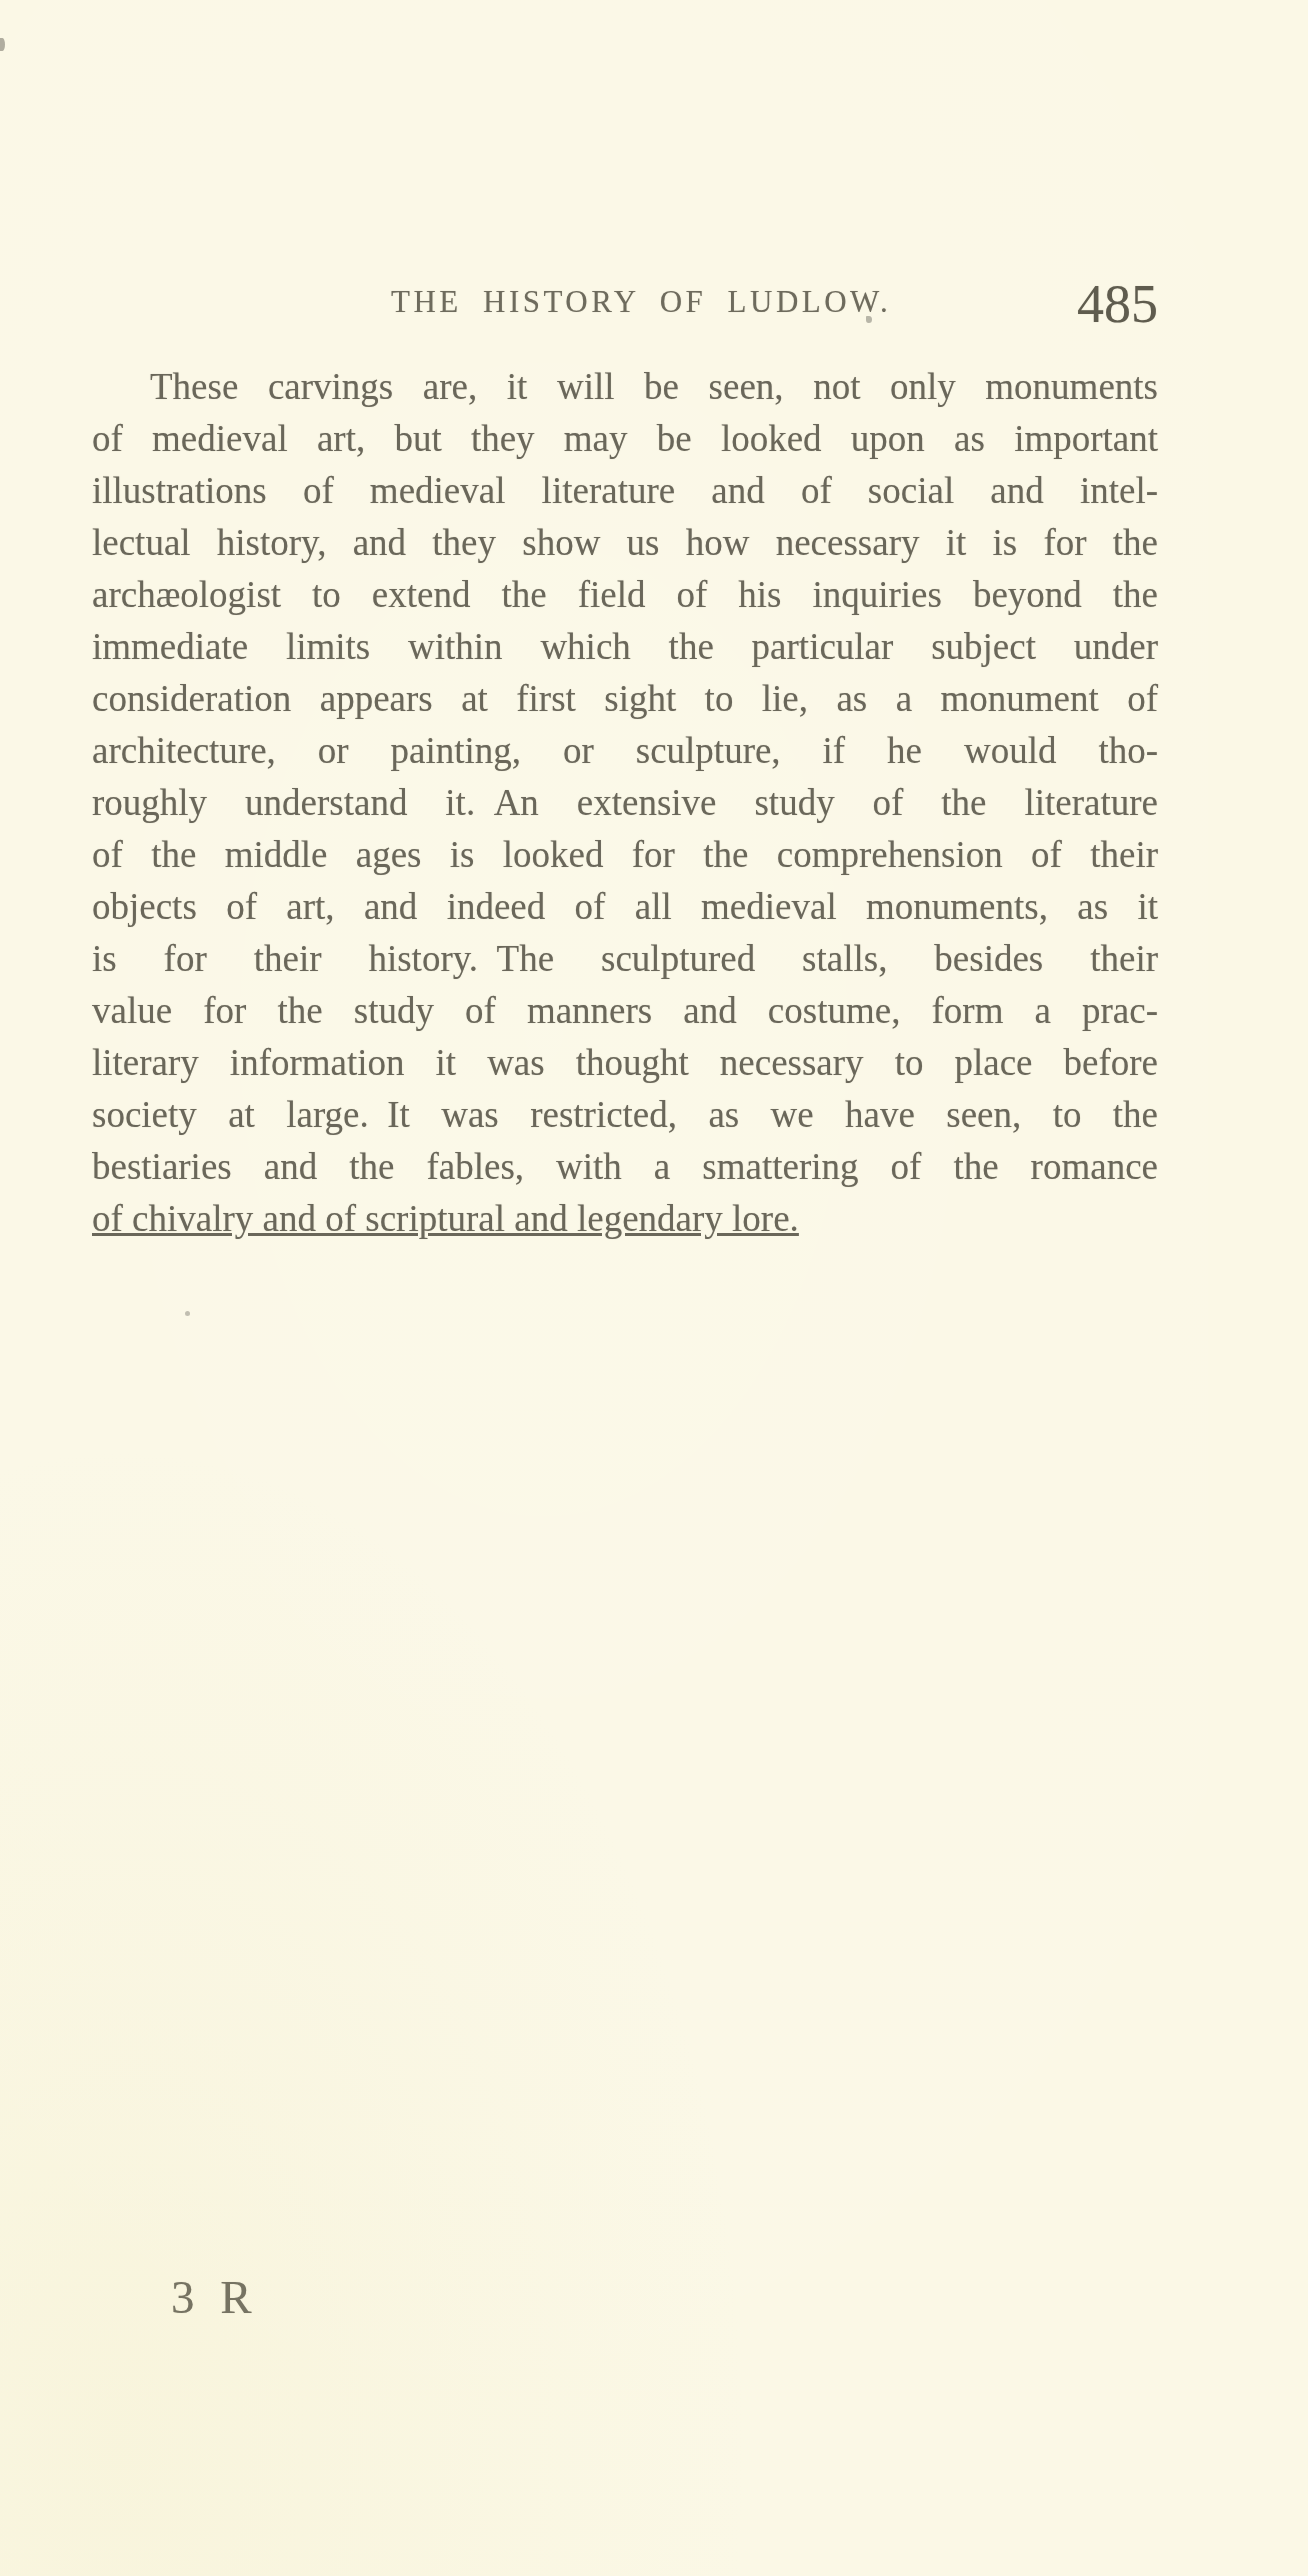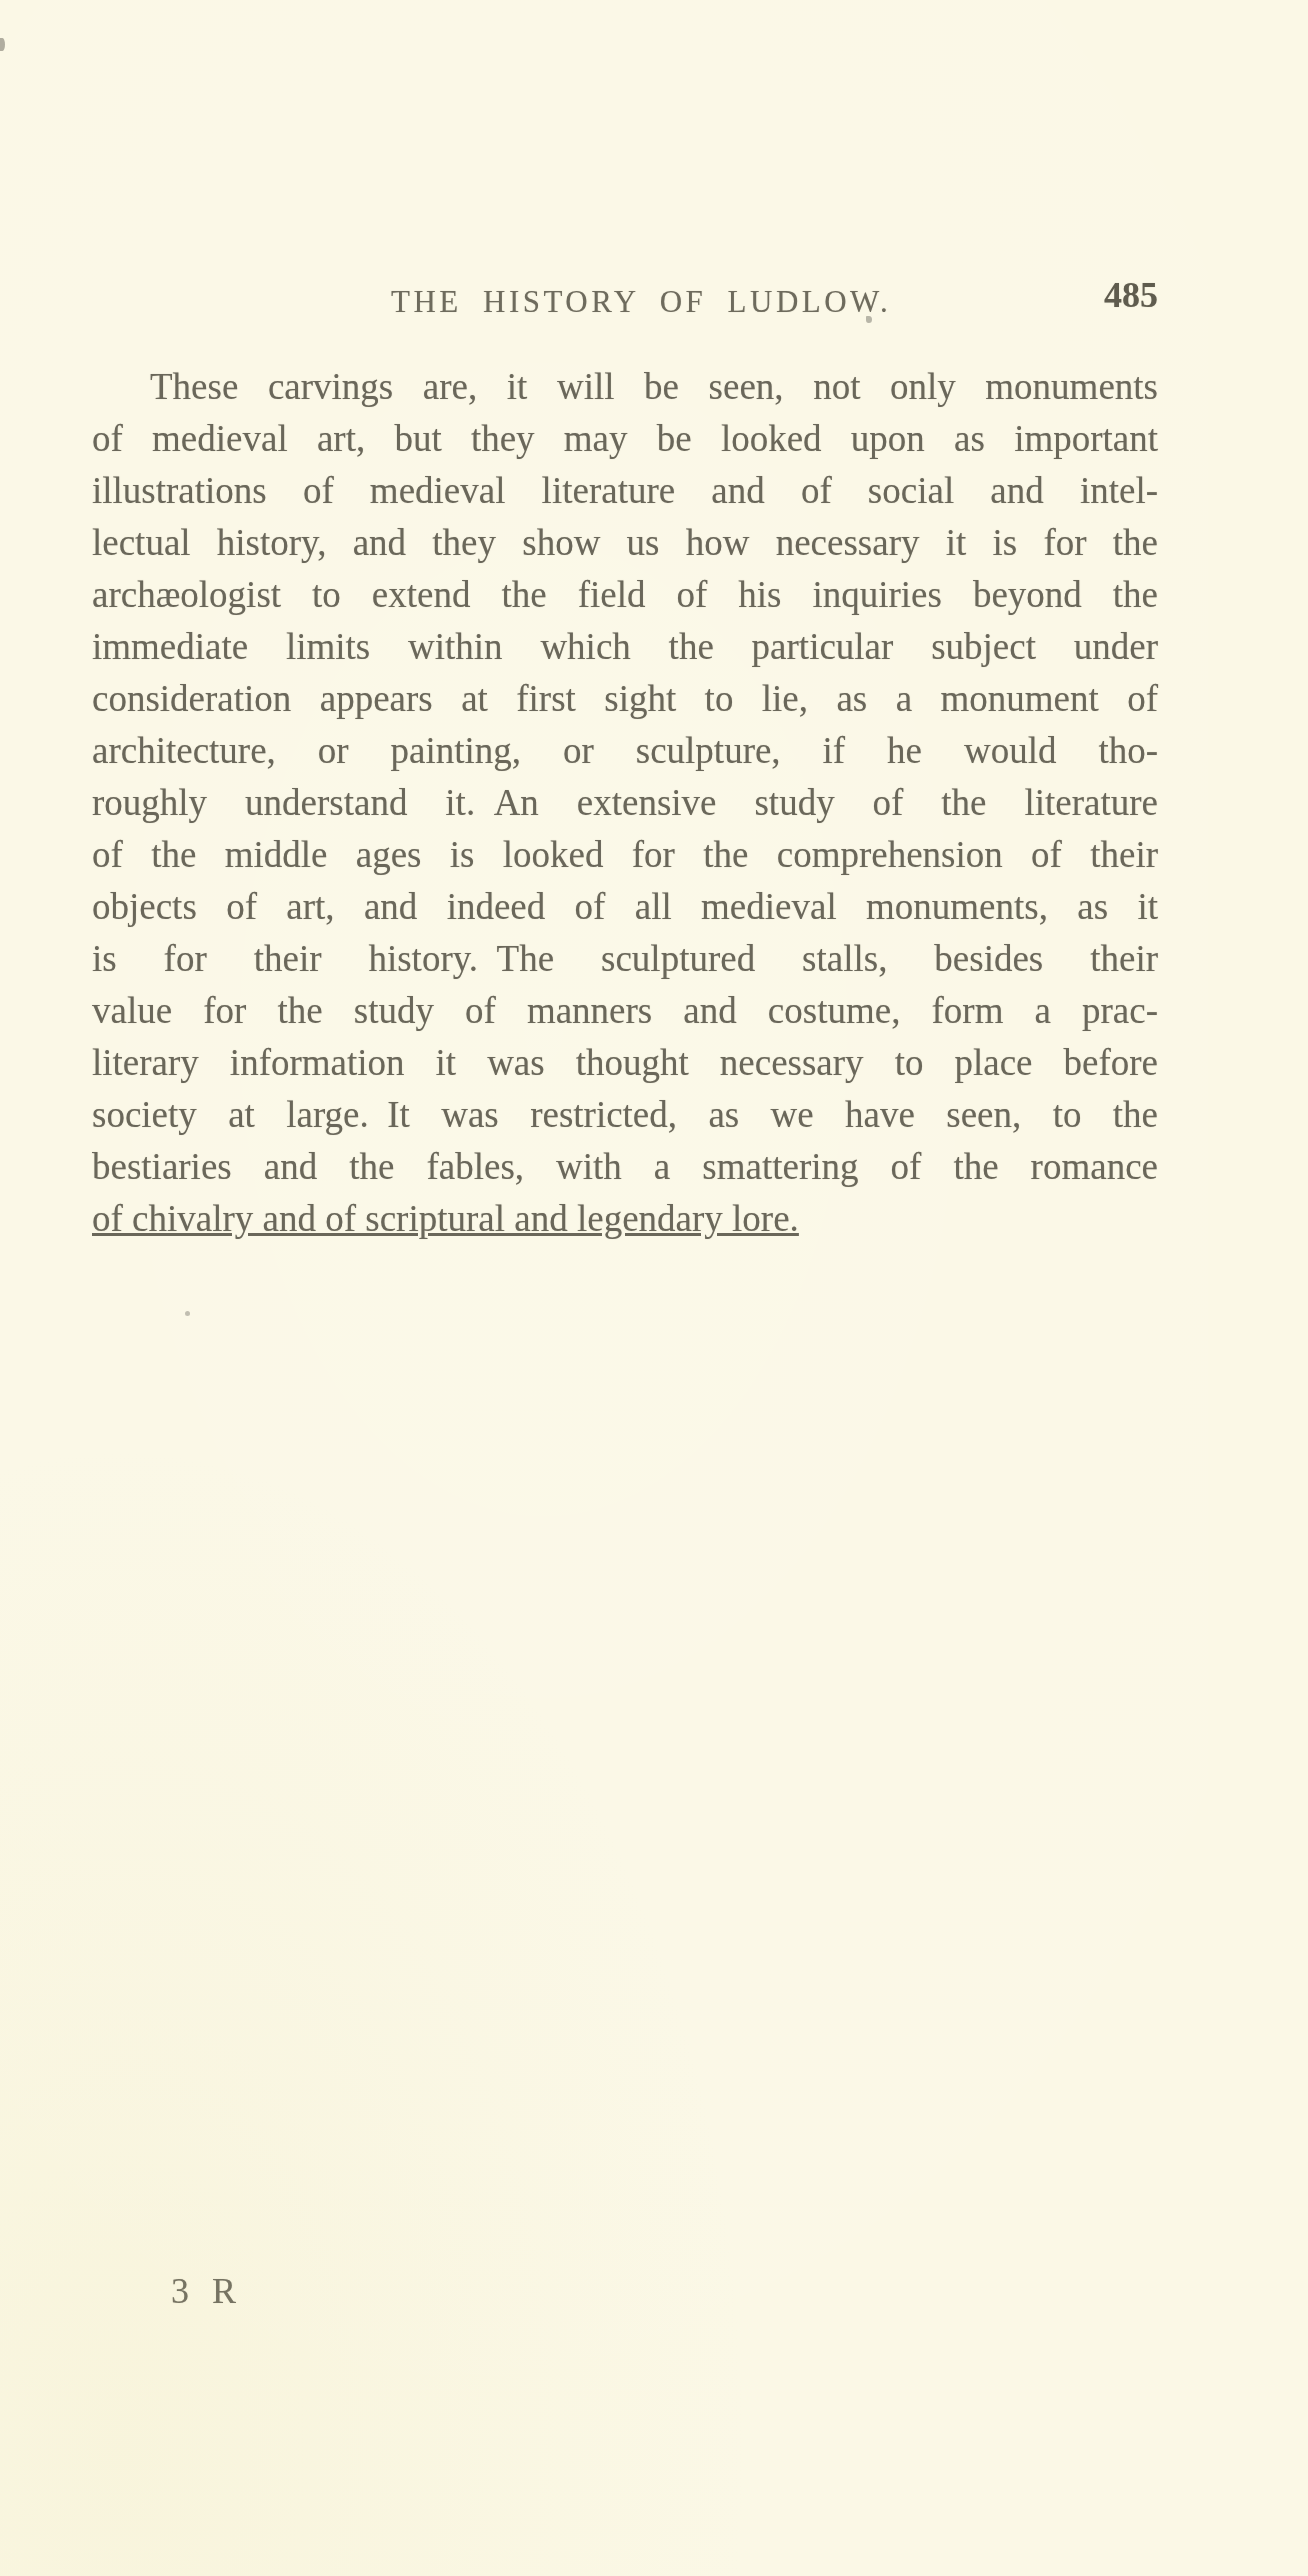--- a/index.html
+++ b/index.html
@@ -34,46 +34,45 @@
     font-size:31px;
     letter-spacing:3.5px;
     word-spacing:10px;
     color:var(--header-ink);
     text-shadow:0 0 1px rgba(110,107,93,0.35);
     white-space:nowrap;
   }
   .page-number{
     position:absolute;
     right:150px;top:0;
-    font-size:36px;
+    font-size:54px;
     line-height:1;
     color:var(--page-number-ink);
     text-shadow:0 0 1px rgba(95,92,78,0.3);
-    font-weight:bold;
   }
   .body-paragraph{
     position:absolute;
     left:92px;top:361px;
     width:1066px;
     font-size:37px;
     line-height:52px;
     color:var(--ink);
     text-shadow:0 0 1px rgba(106,103,90,0.35);
   }
   .line{
     text-align:justify;
     text-align-last:justify;
     white-space:normal;
   }
   .line.first{text-indent:58px;}
   .line.last{text-align-last:left;text-decoration:underline;}
   .signature-mark{
     position:absolute;
     left:171px;top:2270px;
-    font-size:36px;
+    font-size:47px;
     letter-spacing:7px;
     color:var(--signature-ink);
     text-shadow:0 0 1px rgba(118,115,98,0.3);
   }
   .speck{
     position:absolute;
     background:#55534a;
     border-radius:50%;
   }
   .speck.edge{

